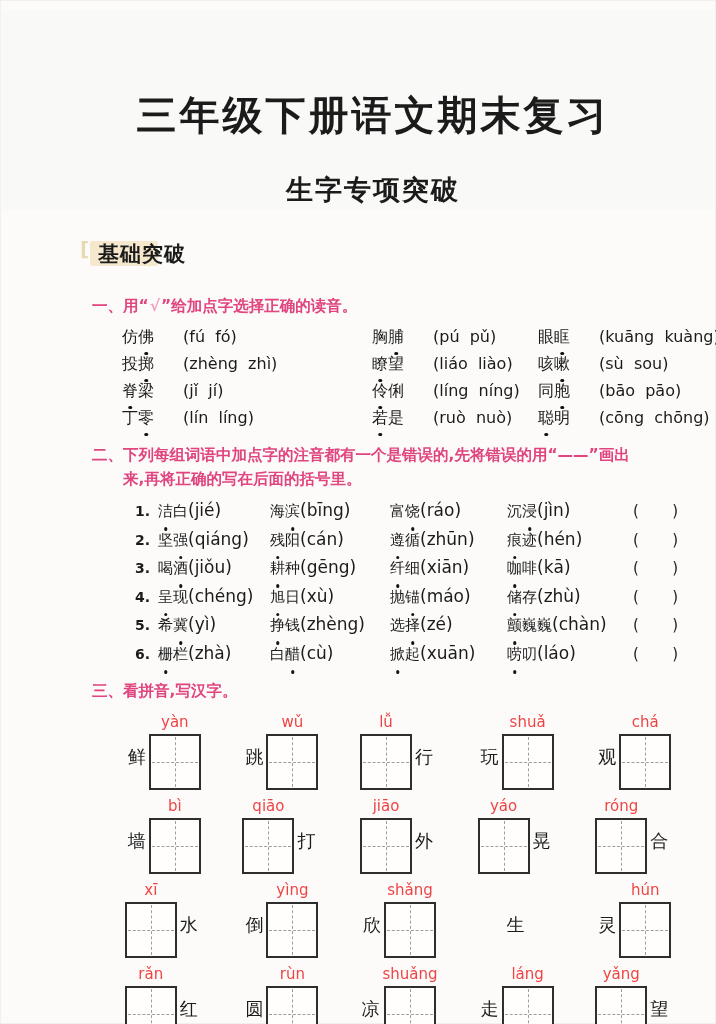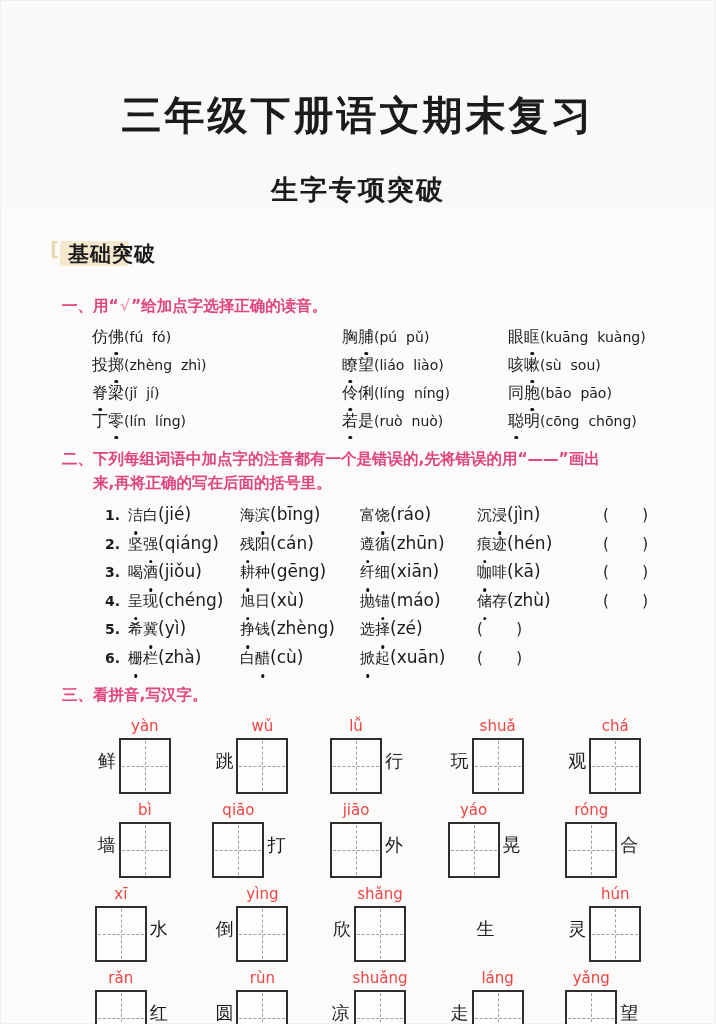--- a/index.html
+++ b/index.html
@@ -12,20 +12,21 @@
   *{margin:0;padding:0;box-sizing:border-box;}
   html,body{background:#e9e7e5;}
   body{font-family:"Liberation Serif","DejaVu Serif",serif;color:var(--ink);}
   .page{
     position:relative;
     width:716px;height:1024px;
     margin:0 auto;
     background:#fcfbfa;
     overflow:hidden;
     box-shadow:inset 0 0 0 1px #f2f0ee;
+    padding-left:30px;
   }
   .scan-band{position:absolute;top:10px;left:0;right:0;height:200px;background:#f7f6f5;opacity:.45;}
 
   .page-title{
     position:relative;
     margin-top:88px;
     text-align:center;
     font-size:40px;
     font-weight:700;
     letter-spacing:3px;
@@ -78,21 +79,21 @@
   
   .q1head{margin-top:26px;}
   .q1-grid{
     margin:5px 0 0 92px;
     display:grid;
     grid-template-columns:250px 166px auto;
     font-size:16px;
     line-height:27px;
   }
   .q1-item{white-space:pre;}
-  .q1-item .pinyin{font-size:14px;}
+  .q1-item .pinyin{font-size:16px;margin-left:29px;}
 
   
   .q2head{margin-top:12px;}
   .q2-rows{margin:6px 0 0 105px;}
   .q2-row{
     display:grid;
     grid-template-columns:23px 112px 120px 117px 126px 60px;
     align-items:baseline;
     line-height:27.6px;
     font-size:15px;
@@ -197,27 +198,29 @@
         <span class="q2-word"><span class="word"><span class="zi dotted">旭</span><span class="zi">日</span></span><span class="pinyin">(xù)</span></span>
         <span class="q2-word"><span class="word"><span class="zi">抛</span><span class="zi dotted">锚</span></span><span class="pinyin">(máo)</span></span>
         <span class="q2-word"><span class="word"><span class="zi dotted">储</span><span class="zi">存</span></span><span class="pinyin">(zhù)</span></span>
         <span class="q2-bracket">(       )</span>
       </div>
       <div class="q2-row">
         <span class="rownum">5.</span>
         <span class="q2-word"><span class="word"><span class="zi">希</span><span class="zi dotted">冀</span></span><span class="pinyin">(yì)</span></span>
         <span class="q2-word"><span class="word"><span class="zi dotted">挣</span><span class="zi">钱</span></span><span class="pinyin">(zhèng)</span></span>
         <span class="q2-word"><span class="word"><span class="zi">选</span><span class="zi dotted">择</span></span><span class="pinyin">(zé)</span></span>
+        <span class="q2-word"><span class="word"><span class="zi dotted">颤</span><span class="zi">巍</span><span class="zi">巍</span></span><span class="pinyin">(chàn)</span></span>
         <span class="q2-bracket">(       )</span>
       </div>
       <div class="q2-row">
         <span class="rownum">6.</span>
         <span class="q2-word"><span class="word"><span class="zi dotted">栅</span><span class="zi">栏</span></span><span class="pinyin">(zhà)</span></span>
         <span class="q2-word"><span class="word"><span class="zi">白</span><span class="zi dotted">醋</span></span><span class="pinyin">(cù)</span></span>
         <span class="q2-word"><span class="word"><span class="zi dotted">掀</span><span class="zi">起</span></span><span class="pinyin">(xuān)</span></span>
+        <span class="q2-word"><span class="word"><span class="zi dotted">唠</span><span class="zi">叨</span></span><span class="pinyin">(láo)</span></span>
         <span class="q2-bracket">(       )</span>
       </div>
     </div>
 
   <div class="qhead q3head">
     <span class="qnum">三、</span>
     <span class="qtitle">看拼音,写汉字。</span>
   </div>
   <div class="q3-grid" id="q3-grid">
       <div class="q3-row">

